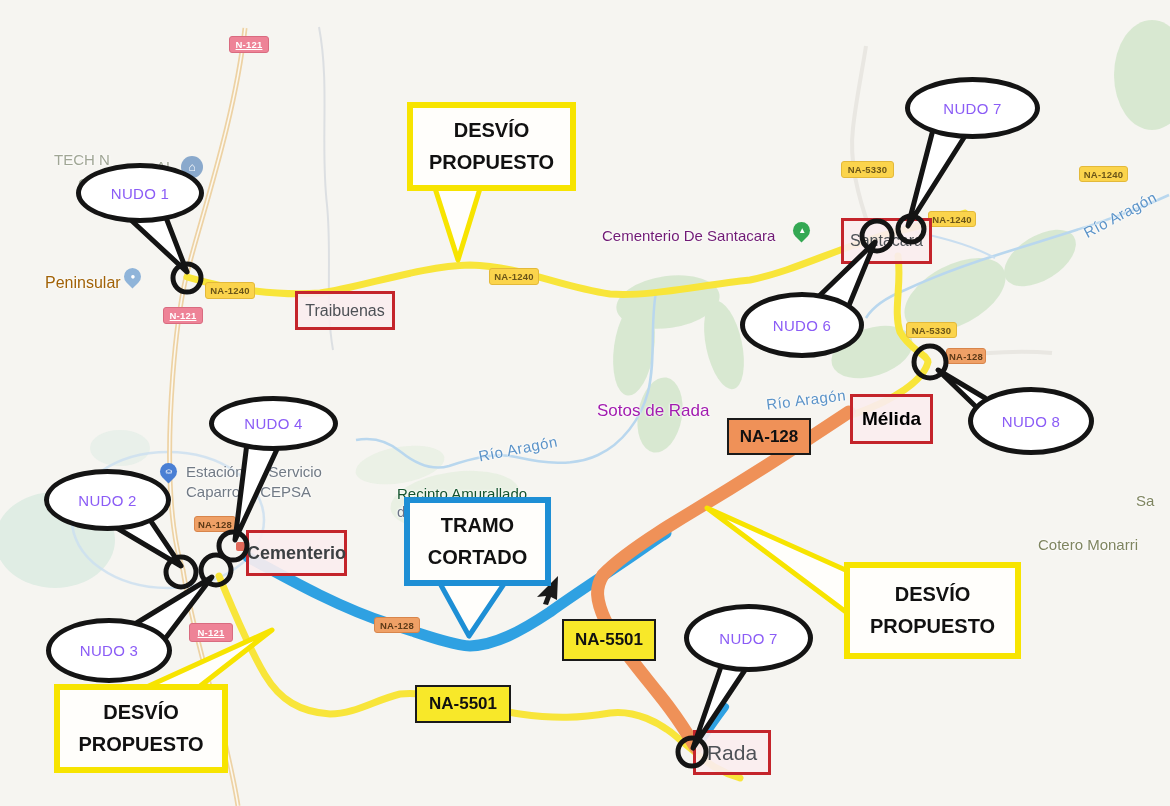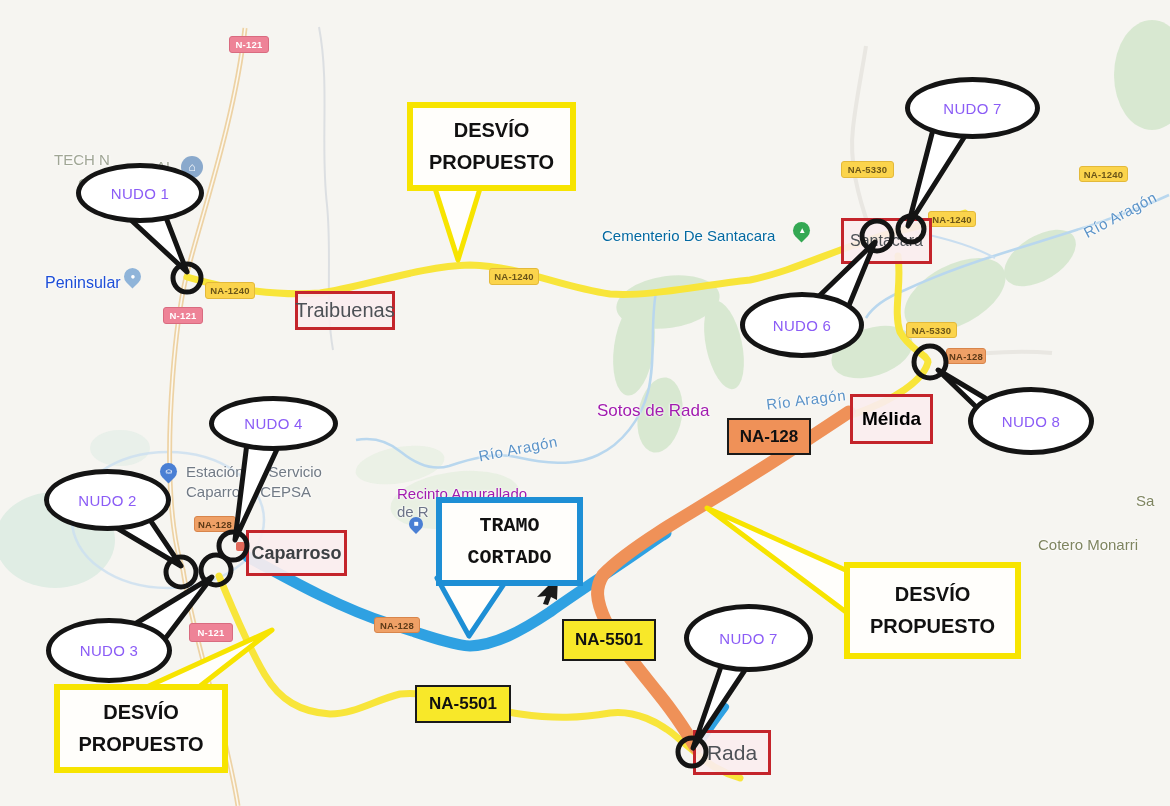--- a/index.html
+++ b/index.html
@@ -13,21 +13,21 @@
 
   .pin{position:absolute;z-index:2;width:17px;height:17px;border-radius:50% 50% 50% 0;
        transform:rotate(-45deg);display:flex;align-items:center;justify-content:center;}
   .pin>span{transform:rotate(45deg);color:#fff;font-size:8px;line-height:1;}
   .roundicon{position:absolute;z-index:2;width:22px;height:22px;border-radius:50%;
        display:flex;align-items:center;justify-content:center;color:#fff;font-size:12px;}
 
   .badge{position:absolute;z-index:3;display:flex;align-items:center;justify-content:center;
        font-size:9.5px;font-weight:bold;border-radius:3px;letter-spacing:.2px;}
   .badge-yellow{background:#fbd44c;color:#6b5518;border:1px solid #e3b93a;}
-  .badge-pink{background:#ee8397;color:#fff;border:1px solid #d96b80;}
+  .badge-pink{background:#ee8397;color:#fff;border:1px solid #d96b80;text-decoration:underline;}
   .badge-orange{background:#efa066;color:#5d3a17;border:1px solid #d8854b;}
 
   .place{position:absolute;z-index:3;display:flex;align-items:center;justify-content:center;
        border:3px solid #c4242b;background:rgba(250,237,239,.92);color:#4d5156;
        white-space:nowrap;}
 
   .rlabel{position:absolute;z-index:3;display:flex;align-items:center;justify-content:center;
        font-weight:bold;font-size:17px;color:#111;border:2.5px solid #1a1a1a;}
   .rlabel-yellow{background:#f8e829;}
   .rlabel-orange{background:#ef9158;}
@@ -96,37 +96,37 @@
     </g>
 
     <path d="M849,412 C810,438 740,483 690,513 C655,534 620,557 603,575 C595,588 596,600 605,620 C618,646 645,676 668,706 C680,722 690,738 696,748" fill="none" stroke="#ef9158" stroke-width="13" stroke-linecap="round"></path>
   </svg>
 
   <span class="poi" style="left:54px;top:151px;color:#a0a695;">TECH N</span>
   <span class="poi" style="left:156px;top:158px;color:#a0a695;">AL</span>
   <span class="poi" style="left:54px;top:175px;color:#a0a695;margin-left:24px;">OL</span>
   <span class="roundicon" style="left:181px;top:156px;background:#8aa9cc;">⌂</span>
 
-  <span class="poi" style="left:45px;top:274px;font-size:16px;color:#1d4ed8;">Peninsular</span>
+  <span class="poi" style="left:45px;top:274px;font-size:16px;color:#a16207;">Peninsular</span>
   <span class="pin" style="left:124px;top:268px;background:#8fb4d9;">
       <span>●</span>
     </span>
 
-  <span class="poi" style="left:602px;top:227px;color:#0369a1;">Cementerio De Santacara</span>
+  <span class="poi" style="left:602px;top:227px;color:#701a75;">Cementerio De Santacara</span>
   <span class="pin" style="left:793px;top:222px;background:#34a853;">
       <span>▲</span>
     </span>
 
   <span class="poi" style="left:186px;top:463px;color:#717a85;">Estación de Servicio</span>
   <span class="poi" style="left:186px;top:483px;color:#717a85;">Caparroso CEPSA</span>
   <span class="pin" style="left:160px;top:463px;background:#4a7fd4;">
       <span>⛀</span>
     </span>
 
-  <span class="poi" style="left:397px;top:485px;color:#a21caf;">Recinto Amurallado</span>
+  <span class="poi" style="left:397px;top:485px;color:#14532d;">Recinto Amurallado</span>
   <span class="poi" style="left:397px;top:503px;color:#6c7488;">de R</span>
   <span class="pin" style="left:409px;top:517px;background:#4a7fd4;width:14px;height:14px;">
       <span>■</span>
     </span>
 
   <span class="poi" style="left:597px;top:401px;font-size:17px;color:#a21caf;">Sotos de Rada</span>
   <span class="poi" style="left:1038px;top:536px;color:#7f8560;">Cotero Monarri</span>
   <span class="poi" style="left:1136px;top:492px;color:#7f8560;">Sa</span>
 
   <span class="poi rio" style="left:1080px;top:206px;transform:rotate(-28deg);">Río Aragón</span>
@@ -146,23 +146,23 @@
   <span class="badge badge-yellow" style="left:906px;top:322px;width:49px;height:14px;">NA-5330</span>
 
   <span class="badge badge-orange" style="left:946px;top:348px;width:38px;height:14px;">NA-128</span>
   <span class="badge badge-orange" style="left:194px;top:516px;width:40px;height:14px;">NA-128</span>
   <span class="badge badge-orange" style="left:374px;top:617px;width:44px;height:14px;">NA-128</span>
 
   <div class="rlabel rlabel-orange" style="left:727px;top:418px;width:80px;height:33px;">NA-128</div>
   <div class="rlabel rlabel-yellow" style="left:562px;top:619px;width:90px;height:38px;">NA-5501</div>
   <div class="rlabel rlabel-yellow" style="left:415px;top:685px;width:92px;height:34px;">NA-5501</div>
 
-  <div class="place" style="left:295px;top:291px;width:94px;height:33px;font-size:20px;">Traibuenas</div>
+  <div class="place" style="left:295px;top:291px;width:94px;height:33px;font-size:16px;">Traibuenas</div>
   <div class="place" style="left:841px;top:218px;width:85px;height:40px;font-size:16px;">Santacara</div>
-  <div class="place" style="left:246px;top:530px;width:95px;height:40px;font-size:18px;font-weight:bold;color:#3c4043;">Caparroso</div>
+  <div class="place" style="left:246px;top:530px;width:95px;height:40px;font-size:18px;font-weight:bold;color:#3c4043;">Cementerio</div>
   <div class="place" style="left:850px;top:394px;width:77px;height:44px;font-size:19px;font-weight:bold;color:#000000;">Mélida</div>
   <div class="place" style="left:693px;top:730px;width:72px;height:39px;font-size:21px;">Rada</div>
 
   <svg class="layer4" width="1170" height="806" viewBox="0 0 1170 806">
     <g stroke="#141414" stroke-width="5" fill="#fff" stroke-linejoin="round">
       <polygon points="118,208 160,202 187,272"></polygon>
       <polygon points="95,515 140,505 181,566"></polygon>
       <polygon points="125,630 155,652 212,577"></polygon>
       <polygon points="248,435 285,432 235,540"></polygon>
       <polygon points="725,655 757,652 693,748"></polygon>
@@ -205,18 +205,18 @@
   </div>
   <div class="callout callout-yellow" style="left:54px;top:684px;width:162px;height:77px;">
     <span>DESVÍO</span>
     <span>PROPUESTO</span>
   </div>
   <div class="callout callout-yellow" style="left:844px;top:562px;width:165px;height:85px;">
     <span>DESVÍO</span>
     <span>PROPUESTO</span>
   </div>
 
-  <div class="callout callout-blue" style="left:436px;top:497px;width:135px;height:77px;font-family:Liberation Mono, monospace;">
+  <div class="callout callout-blue" style="left:404px;top:497px;width:135px;height:77px;">
     <span>TRAMO</span>
     <span>CORTADO</span>
   </div>
 
 </div>
 
 </body></html>

